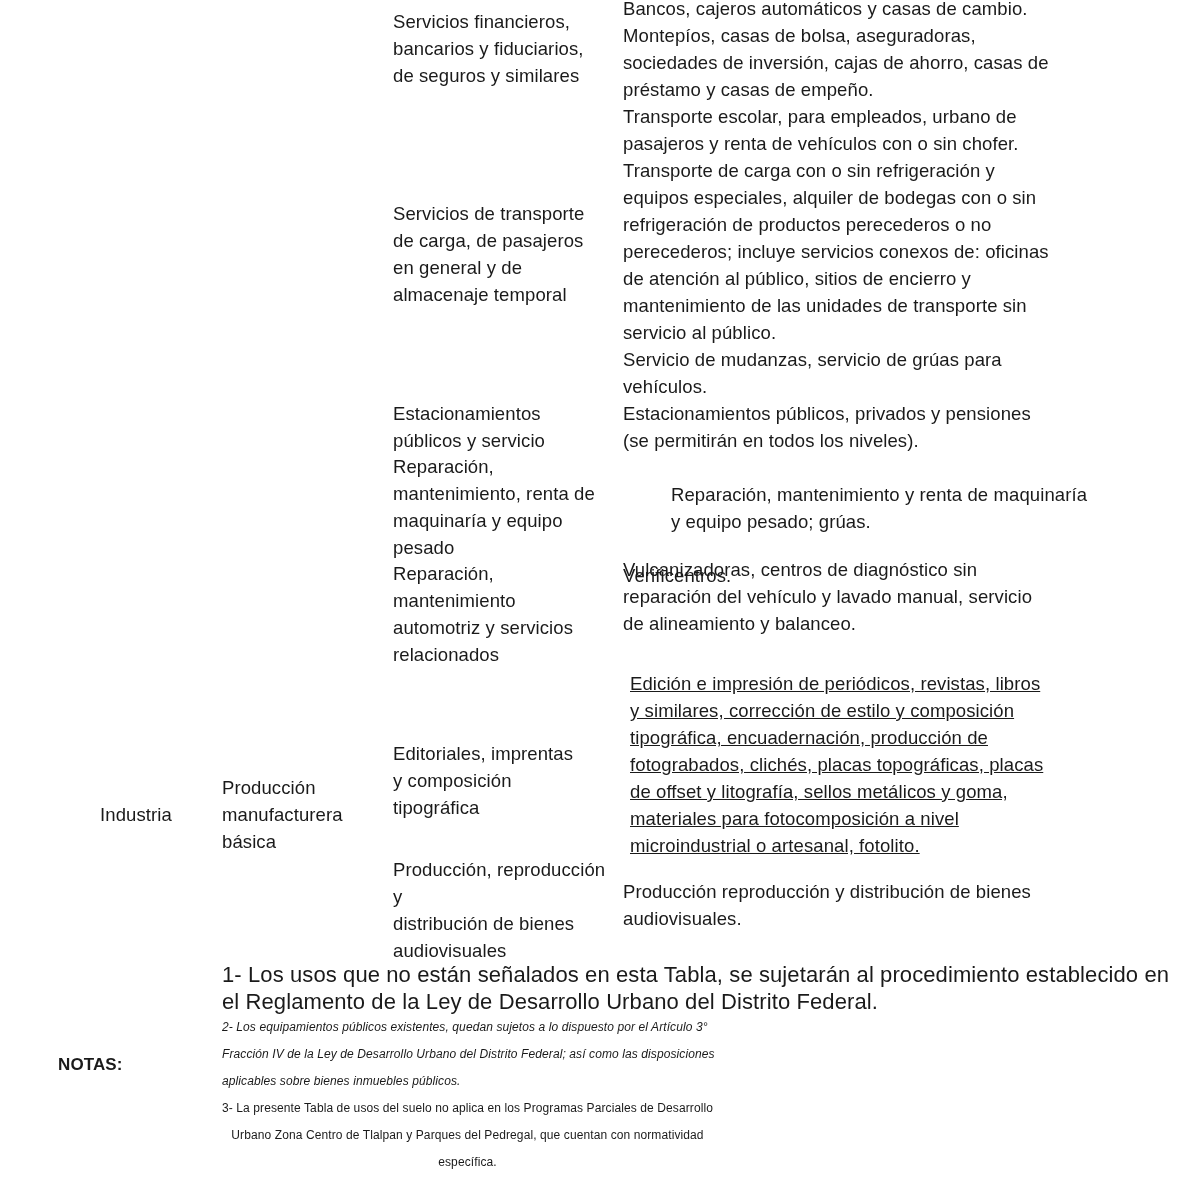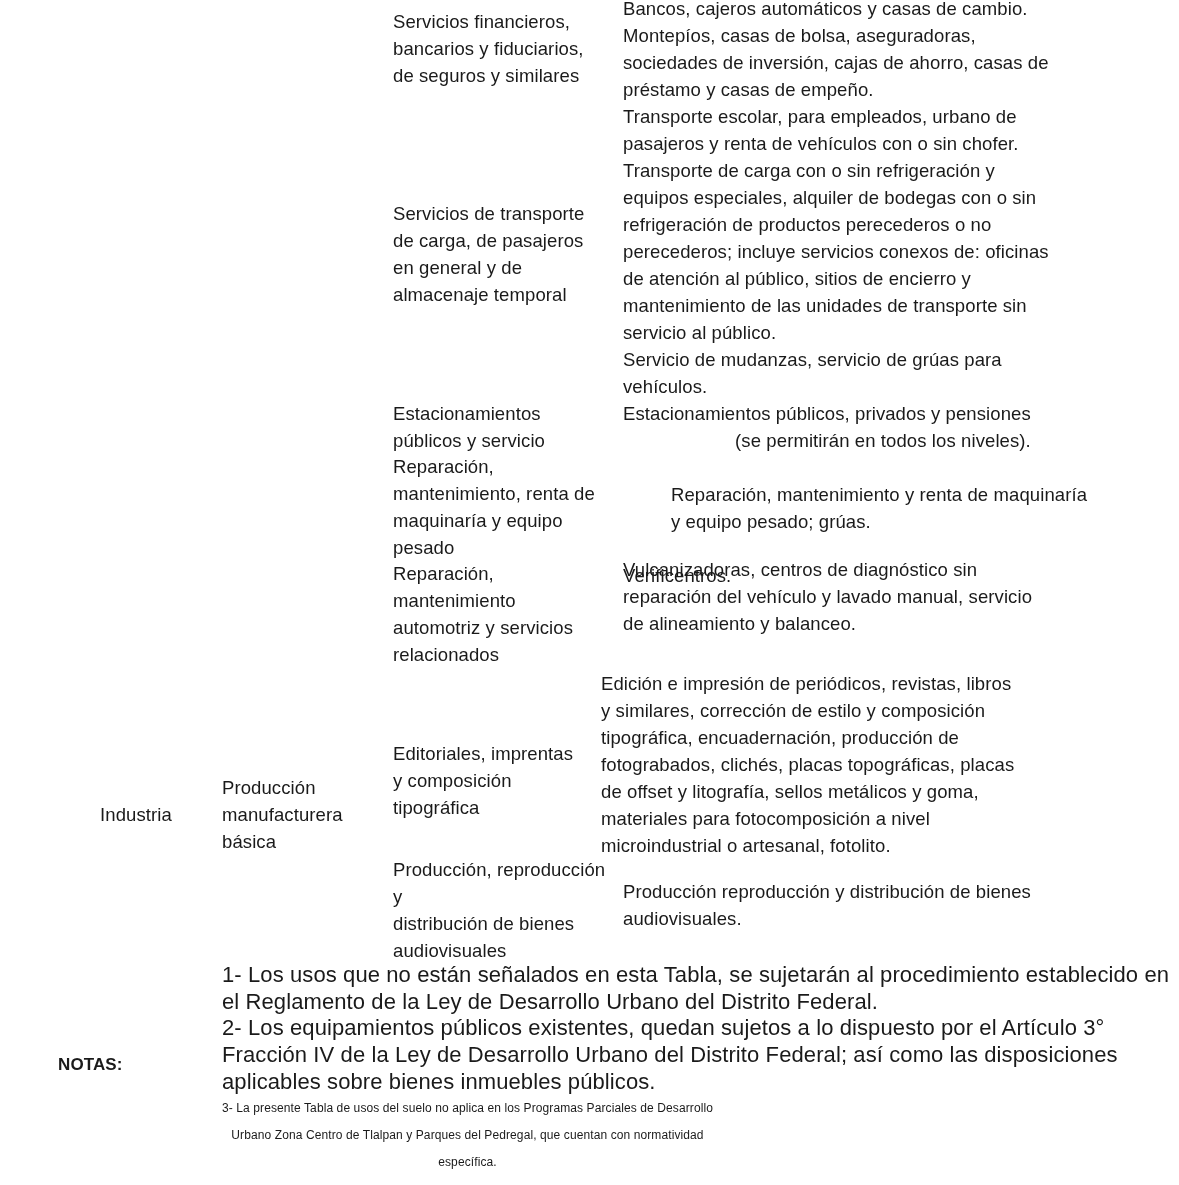--- a/index.html
+++ b/index.html
@@ -74,44 +74,44 @@
 pasajeros y renta de vehículos con o sin chofer.</div>
     <div class="tb" style="left:623px; top:157px;">Transporte de carga con o sin refrigeración y
 equipos especiales, alquiler de bodegas con o sin
 refrigeración de productos perecederos o no
 perecederos; incluye servicios conexos de: oficinas
 de atención al público, sitios de encierro y
 mantenimiento de las unidades de transporte sin
 servicio al público.</div>
     <div class="tb" style="left:623px; top:346px;">Servicio de mudanzas, servicio de grúas para
 vehículos.</div>
-    <div class="tb" style="left:623px; top:400px;text-align:right;">Estacionamientos públicos, privados y pensiones
+    <div class="tb" style="left:623px; top:400px;">Estacionamientos públicos, privados y pensiones
 (se permitirán en todos los niveles).</div>
     <div class="tb" style="left:623px; top:481px;margin-left:48px;">Reparación, mantenimiento y renta de maquinaría
 y equipo pesado; grúas.</div>
     <div class="tb" style="left:623px; top:562px;">Verificentros.</div>
     <div class="tb" style="left:623px; top:556px;">Vulcanizadoras, centros de diagnóstico sin
 reparación del vehículo y lavado manual, servicio
 de alineamiento y balanceo.</div>
-    <div class="tb" style="left:601px; top:670px;">Edición e impresión de periódicos, revistas, libros
+    <div class="tb" style="left:630px; top:670px;text-decoration:underline;">Edición e impresión de periódicos, revistas, libros
 y similares, corrección de estilo y composición
 tipográfica, encuadernación, producción de
 fotograbados, clichés, placas topográficas, placas
 de offset y litografía, sellos metálicos y goma,
 materiales para fotocomposición a nivel
 microindustrial o artesanal, fotolito.</div>
     <div class="tb" style="left:623px; top:878px;">Producción reproducción y distribución de bienes
 audiovisuales.</div>
   </main>
 
   <section>
     <div class="tb notes-label" style="left:58px; top:1051px;">NOTAS:</div>
     <div class="tb" style="left:222px; top:961px; font-size:22px;">1- Los usos que no están señalados en esta Tabla, se sujetarán al procedimiento establecido en
 el Reglamento de la Ley de Desarrollo Urbano del Distrito Federal.</div>
-    <div class="tb" style="left:222px; top:1014px; font-size:22px;">2- Los equipamientos públicos existentes, quedan sujetos a lo dispuesto por el Artículo 3°
+    <div class="tb" style="left:222px; top:1014px; font-size:12px;font-style:italic;">2- Los equipamientos públicos existentes, quedan sujetos a lo dispuesto por el Artículo 3°
 Fracción IV de la Ley de Desarrollo Urbano del Distrito Federal; así como las disposiciones
 aplicables sobre bienes inmuebles públicos.</div>
     <div class="tb" style="left:222px; top:1095px; font-size:12px;text-align:center;">3- La presente Tabla de usos del suelo no aplica en los Programas Parciales de Desarrollo
 Urbano Zona Centro de Tlalpan y Parques del Pedregal, que cuentan con normatividad
 específica.</div>
   </section>
 
 </div>
 
 </body></html>

